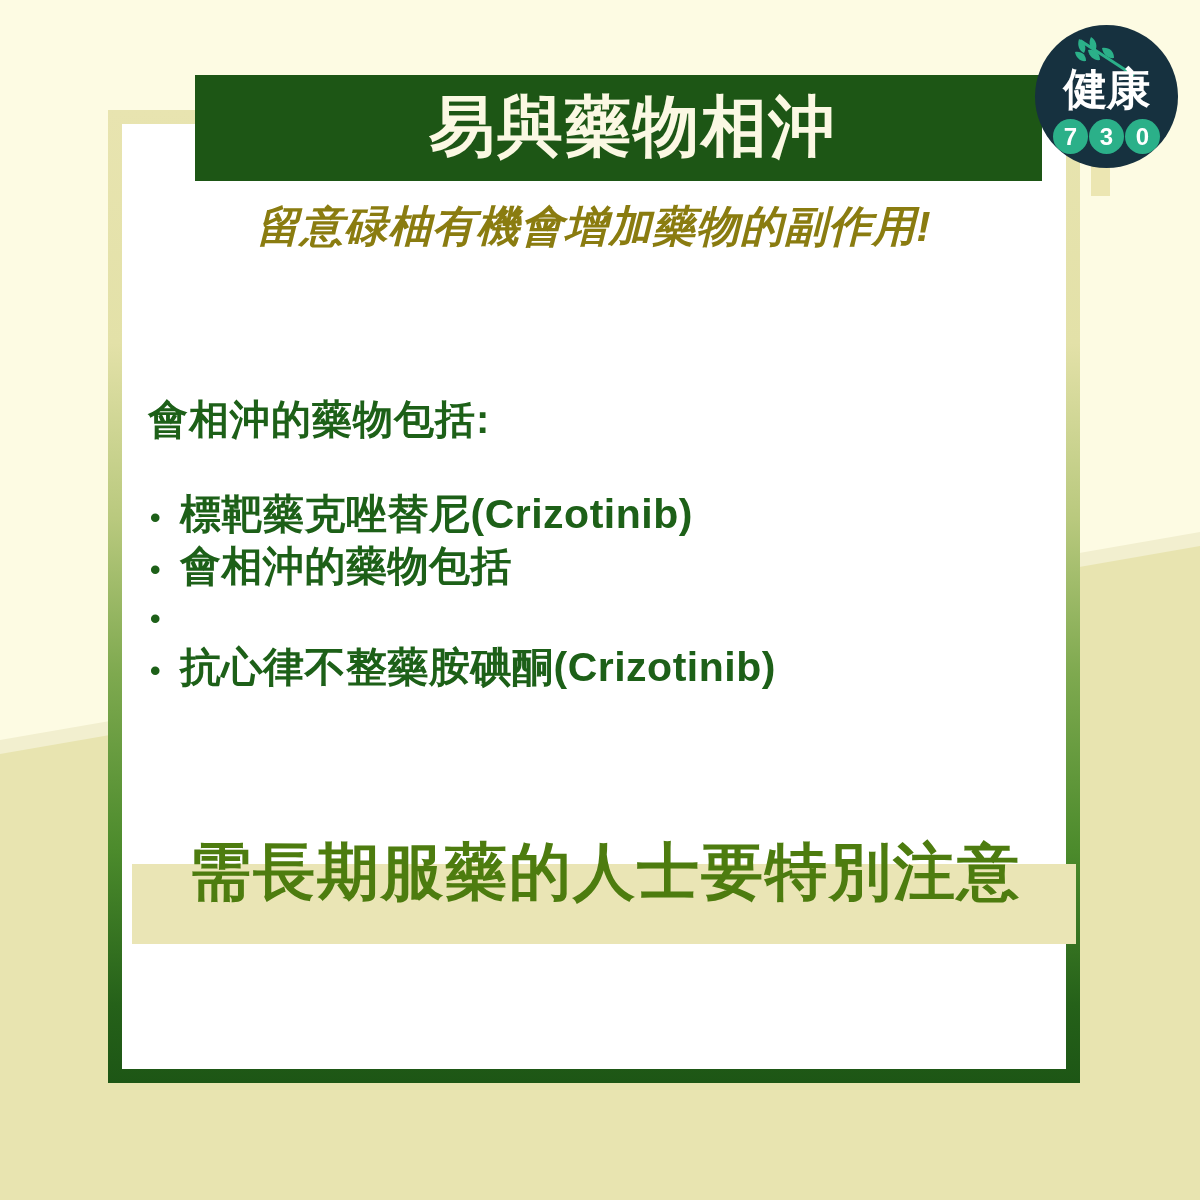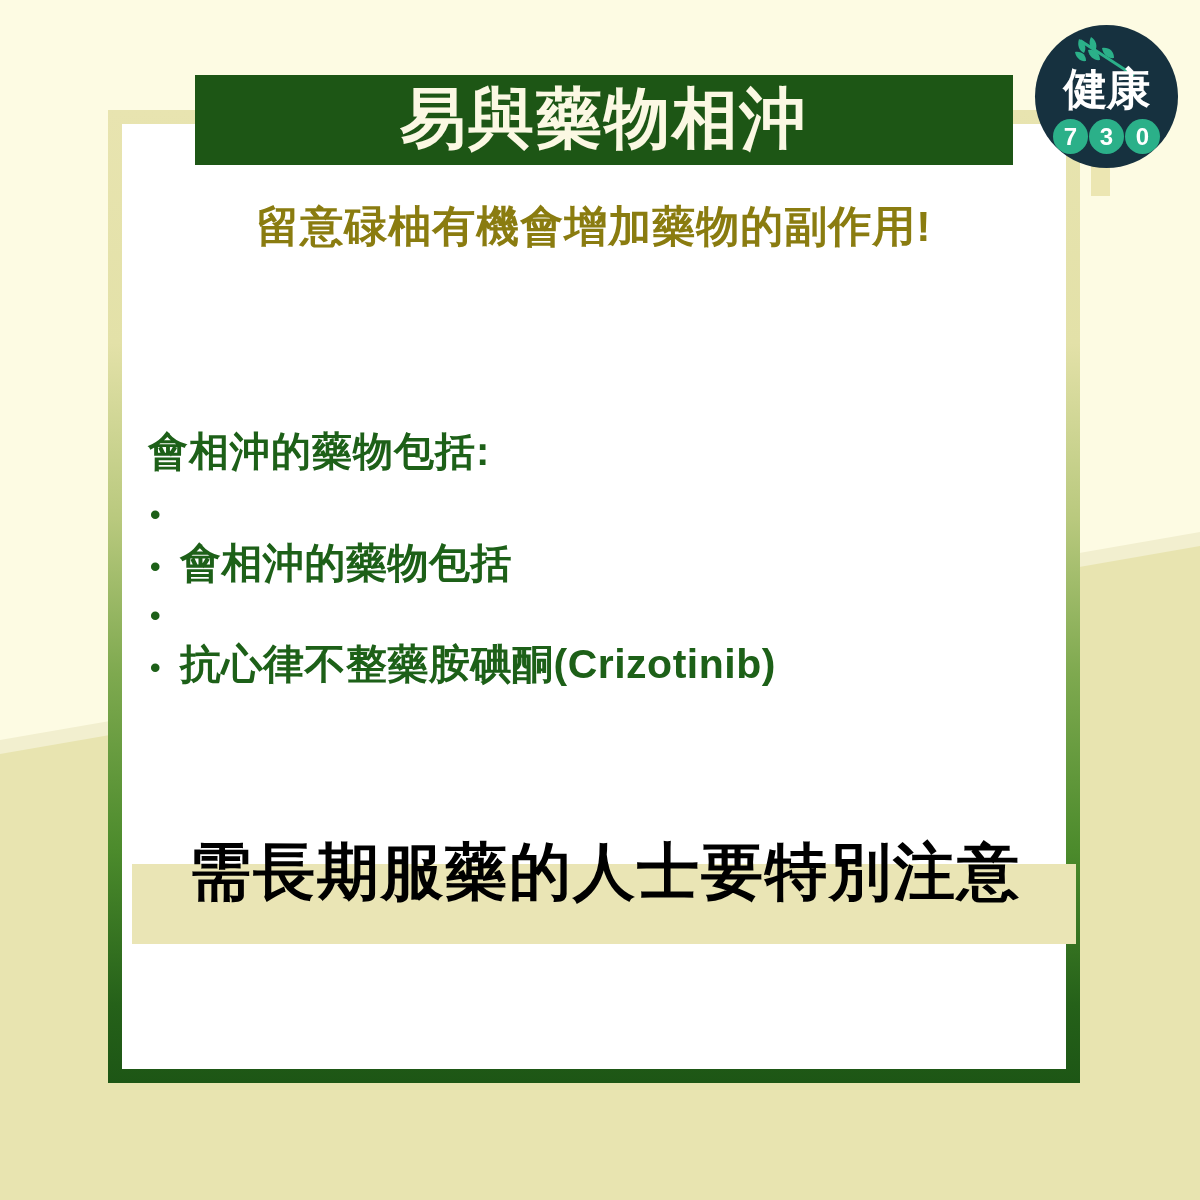--- a/index.html
+++ b/index.html
@@ -63,25 +63,26 @@
     background: #ffffff;
     position: relative;
   }
 
   
   .title-bar {
     position: absolute;
     left: 195px;
     top: 75px;
     width: 818px;
-    height: 90px;
+    height: 106px;
     background: #1d5615;
     display: flex;
     align-items: center;
     justify-content: center;
+    padding-left: 29px;
   }
   .title-text {
     color: #fbf8e3;
     font-size: 66px;
     font-weight: bold;
     letter-spacing: 2px;
     line-height: 1;
     white-space: nowrap;
     transform: translateY(-2px);
   }
@@ -91,33 +92,33 @@
     position: absolute;
     left: 108px;
     top: 198px;
     width: 972px;
     text-align: center;
     color: #8a7c10;
     font-size: 43px;
     font-weight: bold;
     letter-spacing: 1px;
     white-space: nowrap;
+    font-style: italic;
   }
 
   
   .body-lead {
     position: absolute;
     left: 148px;
     top: 392px;
     color: #1d6018;
     font-size: 40px;
     font-weight: bold;
     letter-spacing: 1px;
     white-space: nowrap;
-    margin-top: 32px;
   }
 
   .bullet-list {
     position: absolute;
     left: 150px;
     top: 490px;
     margin: 0;
     padding: 0;
     list-style: none;
   }
@@ -147,21 +148,21 @@
     width: 944px;
     height: 80px;
     background: #eae5b5;
   }
   .highlight-text {
     position: absolute;
     left: 130px;
     top: 836px;
     width: 950px;
     text-align: center;
-    color: #000000;
+    color: #4d7c0f;
     font-size: 62px;
     font-weight: bold;
     letter-spacing: 2px;
     white-space: nowrap;
     line-height: 1.15;
   }
 
   
   .logo-stem {
     position: absolute;
@@ -239,20 +240,21 @@
     <span class="title-text">易與藥物相沖</span>
   </div>
 
   <div class="subtitle">留意碌柚有機會增加藥物的副作用!</div>
 
   <div class="body-lead">會相沖的藥物包括:</div>
 
   <ul class="bullet-list">
     <li class="bullet-item">
       <span class="bullet-dot">•</span>
+      <span>標靶藥克唑替尼(Crizotinib)</span>
     </li>
     <li class="bullet-item">
       <span class="bullet-dot">•</span>
       <span>會相沖的藥物包括</span>
     </li>
     <li class="bullet-item">
       <span class="bullet-dot">•</span>
     </li>
     <li class="bullet-item">
       <span class="bullet-dot">•</span>

